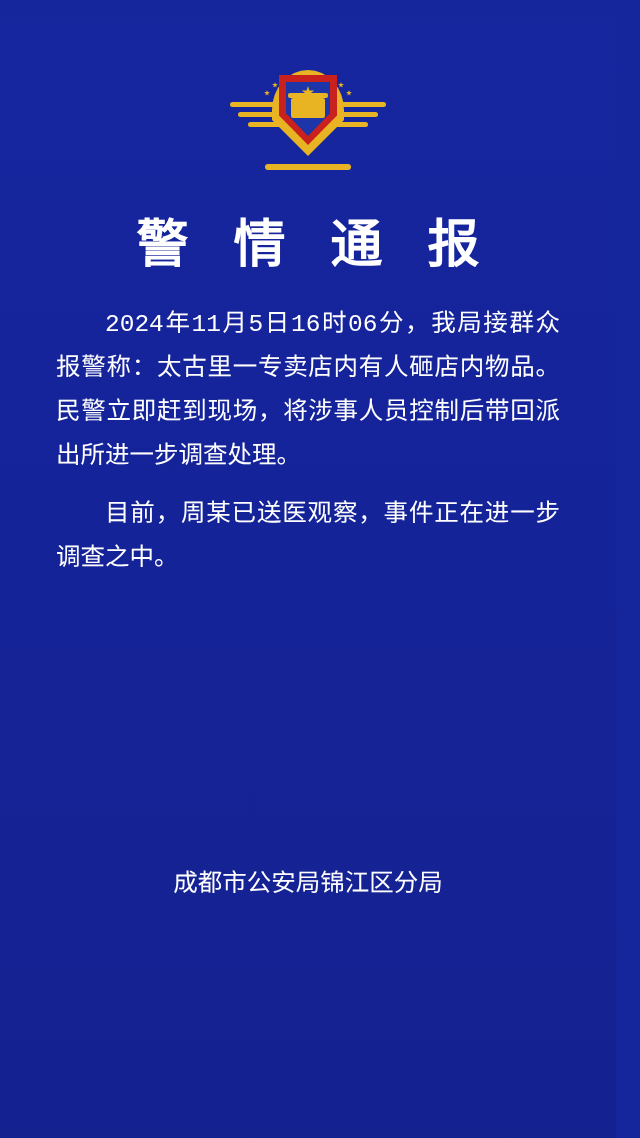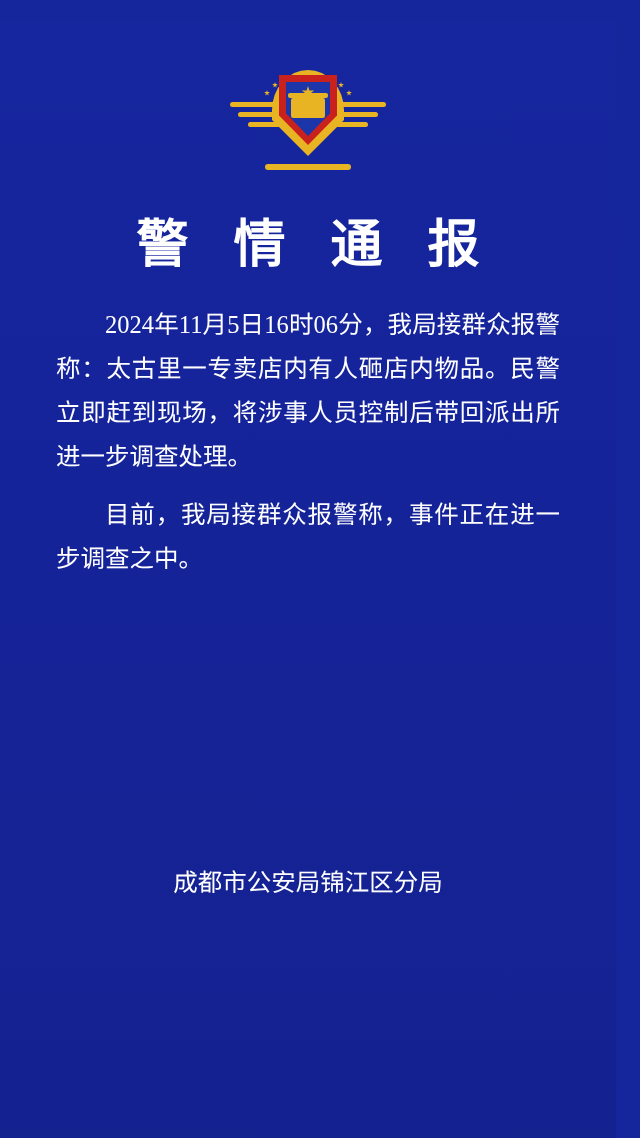--- a/index.html
+++ b/index.html
@@ -158,21 +158,21 @@
     padding: 0 56px;
   }
   .para {
     font-size: 24.5px;
     line-height: 44px;
     text-align: justify;
     text-align-last: left;
     text-indent: 2em;
     margin: 0 0 14px 0;
     color: #ffffff;
-    font-family: Liberation Serif, serif;
+    font-family: Liberation Mono, monospace;
   }
 
   
   .signature {
     position: absolute;
     left: 0;
     right: 0;
     top: 840px;
     text-align: center;
   }
@@ -210,20 +210,20 @@
       <div class="star-small s4"></div>
       <div class="gate"></div>
       <div class="base"></div>
     </div>
   </div>
 
   <h1 class="title">警 情 通 报</h1>
 
   <div class="body">
     <p class="para">2024年11月5日16时06分，我局接群众报警称：太古里一专卖店内有人砸店内物品。民警立即赶到现场，将涉事人员控制后带回派出所进一步调查处理。</p>
-    <p class="para">目前，我局接群众报警称，事件正在进一步调查之中。</p>
+    <p class="para">目前，周某已送医观察，事件正在进一步调查之中。</p>
   </div>
 
   <div class="signature">
     <div class="sig-line">成都市公安局锦江区分局</div>
   </div>
 
 </div>
 
 </body></html>

